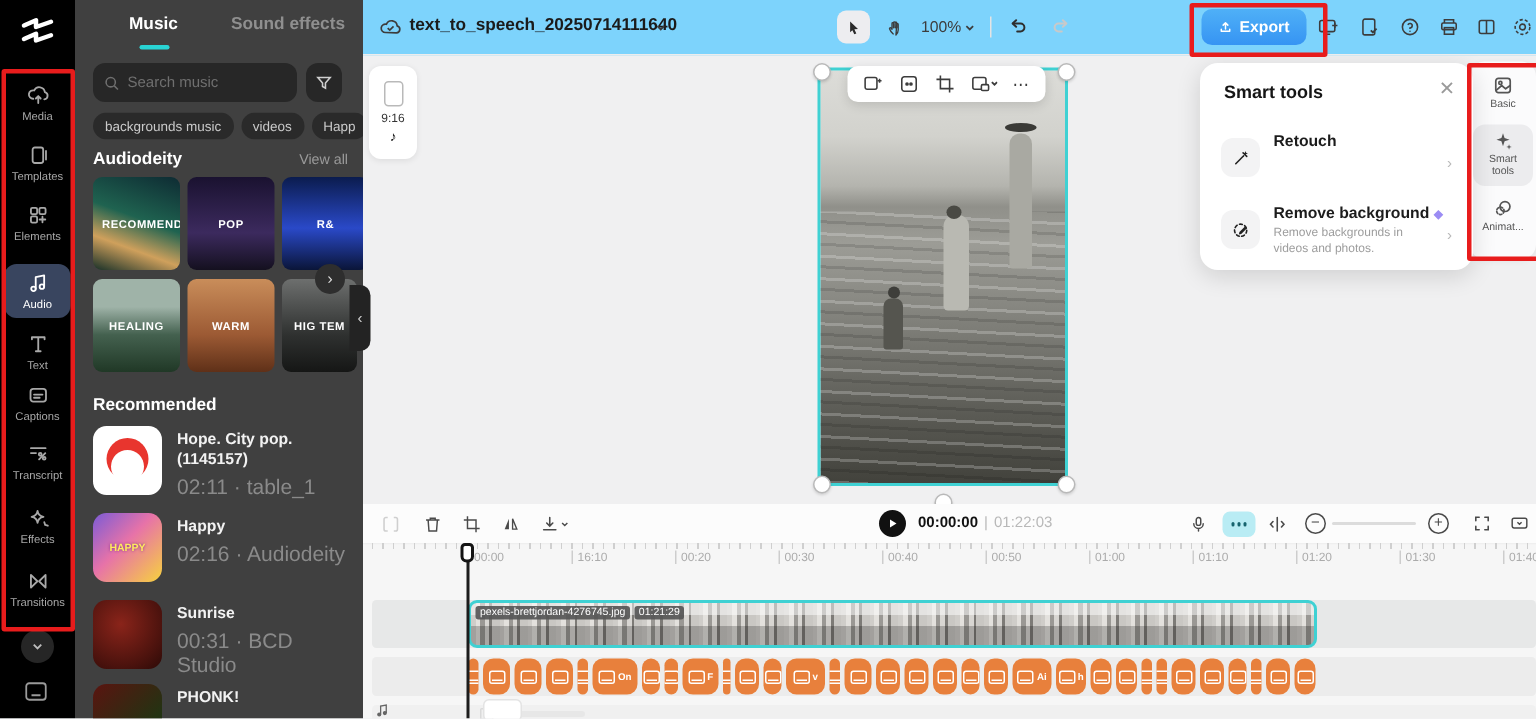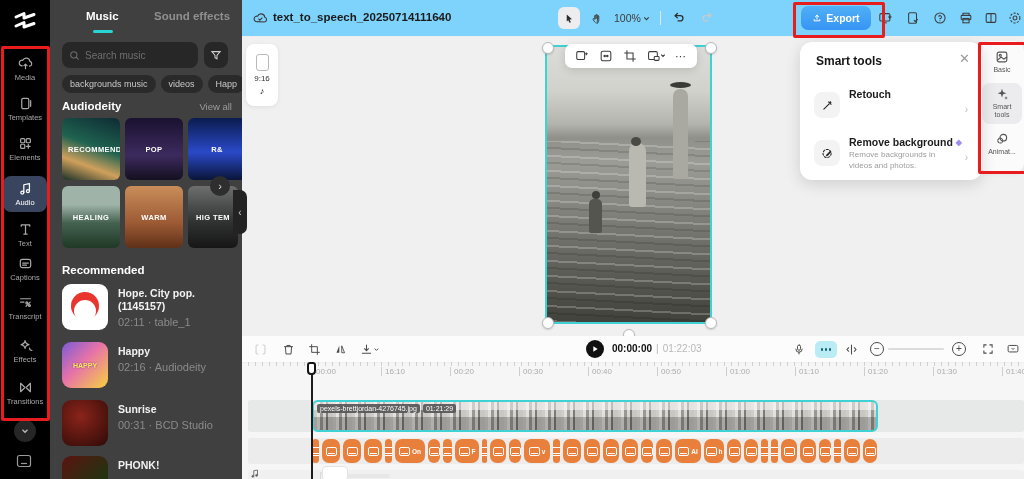--- a/index.html
+++ b/index.html
@@ -43,21 +43,21 @@
   .thumb{flex:none;width:46px;height:46px;border-radius:9px;overflow:hidden;position:relative;}
   .thumb.t0{background:#fff;}
   .thumb.t0 .moon{position:absolute;left:9px;top:8px;width:28px;height:28px;border-radius:50%;background:#e8352e;}
   .thumb.t0 .moon::after{content:"";position:absolute;left:3px;top:8px;width:22px;height:22px;border-radius:50%;background:#fff;}
   .thumb.t1{background:linear-gradient(135deg,#7b5bd6,#e773a8 45%,#f7d23e);display:flex;align-items:center;justify-content:center;}
   .thumb.t1 .tt{color:#ffe95e;font-weight:bold;font-size:7px;text-shadow:0 0 2px #7b2d8e;}
   .thumb.t2{background:radial-gradient(circle at 40% 35%,#8a241a,#4a120d 70%,#2c0a07);}
   .thumb.t3{background:linear-gradient(135deg,#5a1410,#233312 70%,#18240d);}
   .rec-meta{display:flex;flex-direction:column;gap:3px;padding-top:3px;}
   .rec-title{font-size:10.5px;font-weight:bold;color:#f2f2f2;width:112px;line-height:1.25;}
-  .rec-sub{font-size:11px;color:#8a8a8a;}
+  .rec-sub{font-size:14px;color:#8a8a8a;}
   .panel-collapse{position:absolute;left:233px;top:190px;width:14px;height:44px;background:#232323;border-radius:0 7px 7px 0;z-index:25;display:flex;align-items:center;justify-content:center;color:#cfcfcf;font-size:10px;}
   
   .main{position:absolute;left:240px;top:0;right:0;height:479px;}
   .topbar{position:absolute;left:0;top:0;right:0;height:36px;background:#7dd3fc;border-bottom:1px solid #ededed;z-index:10;}
   .tb{position:absolute;display:flex;align-items:center;color:#4a4a4a;}
   .proj-title{font-size:11.5px;font-weight:bold;color:#1b1b1b;}
   .tool-btn{width:22px;height:22px;border-radius:6px;display:flex;align-items:center;justify-content:center;color:#3c3c3c;}
   .tool-btn.sel{background:#ededf0;}
   .zoom-txt{font-size:10.5px;color:#3c3c3c;}
   .vdiv{width:1px;height:14px;background:#e4e4e4;}

